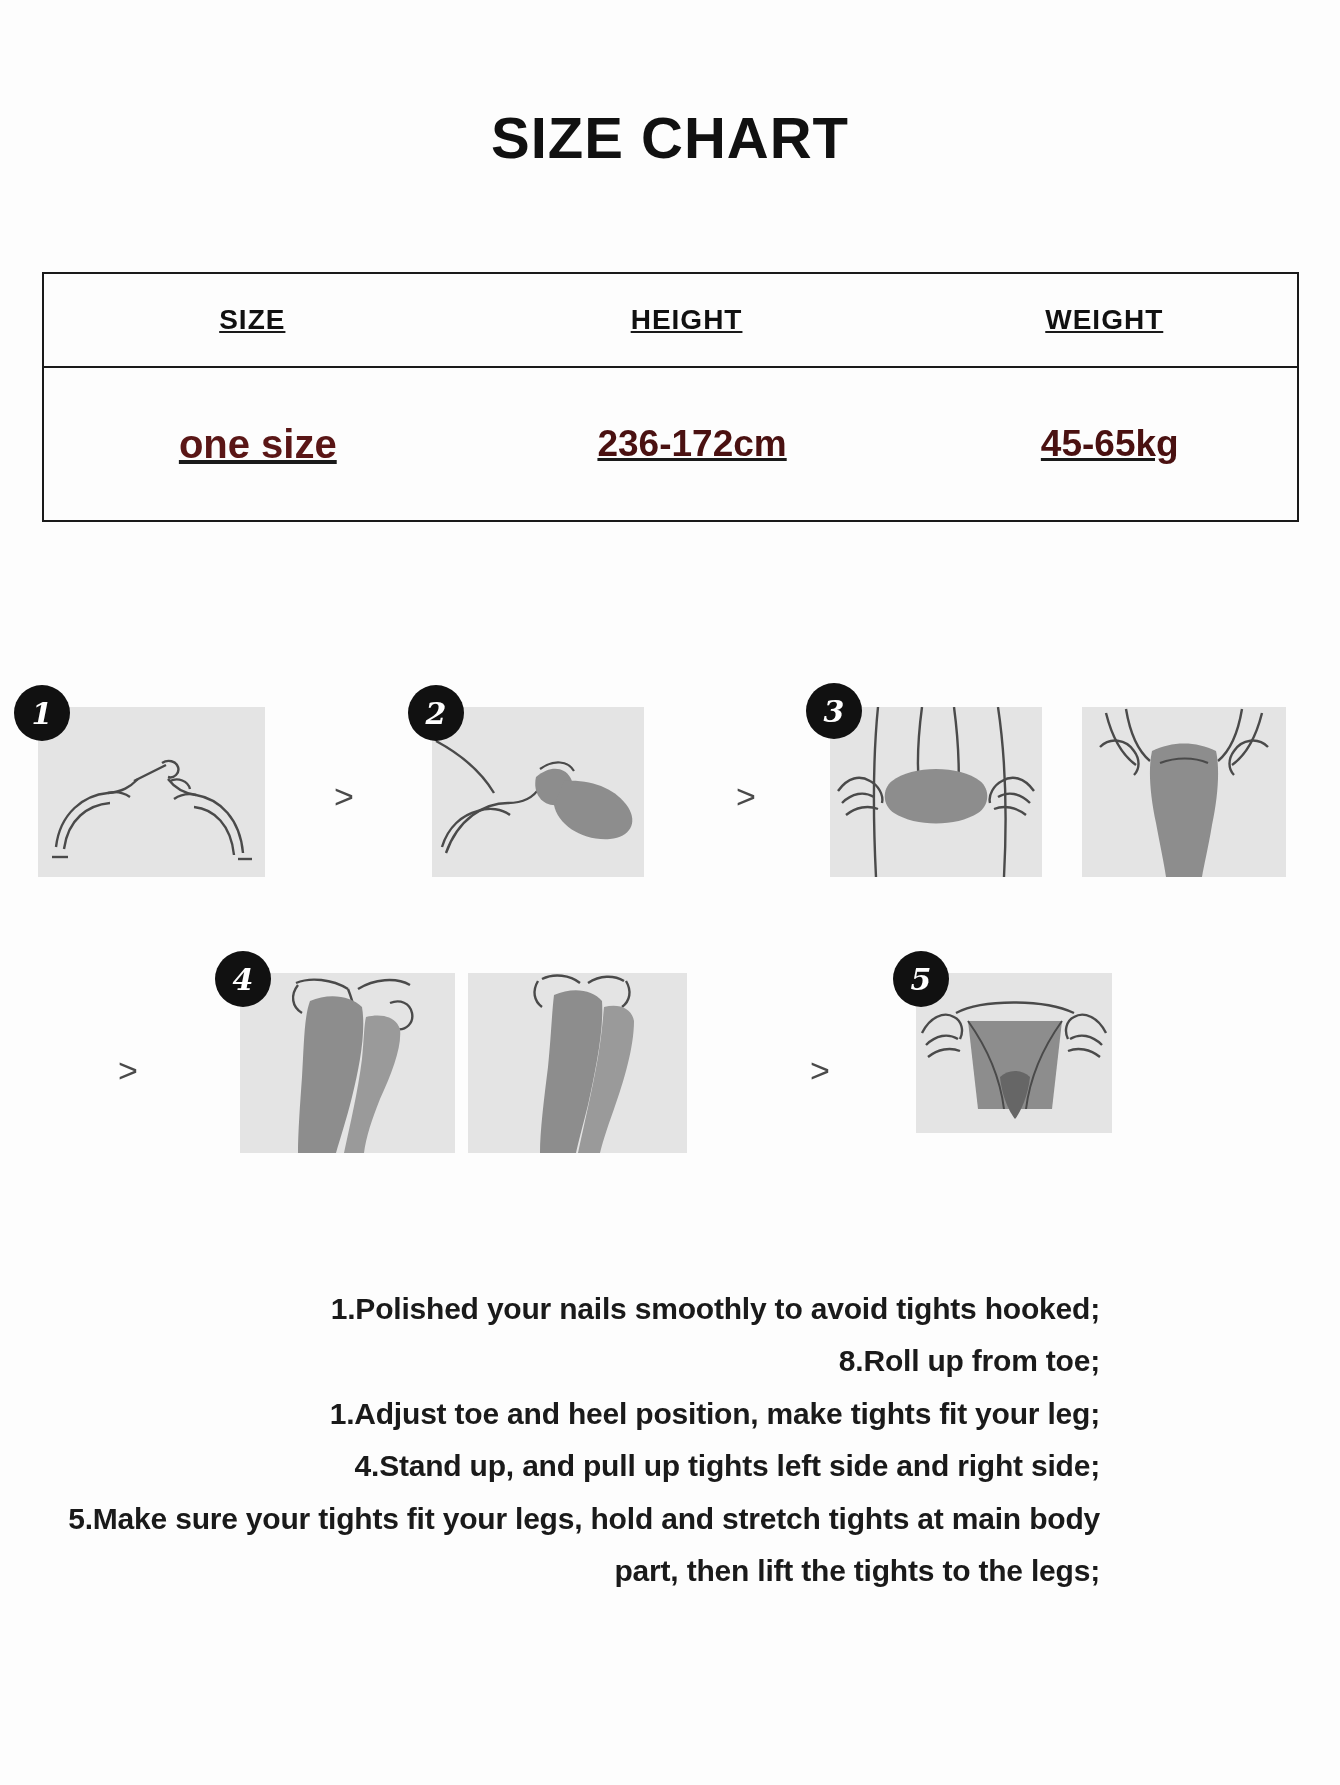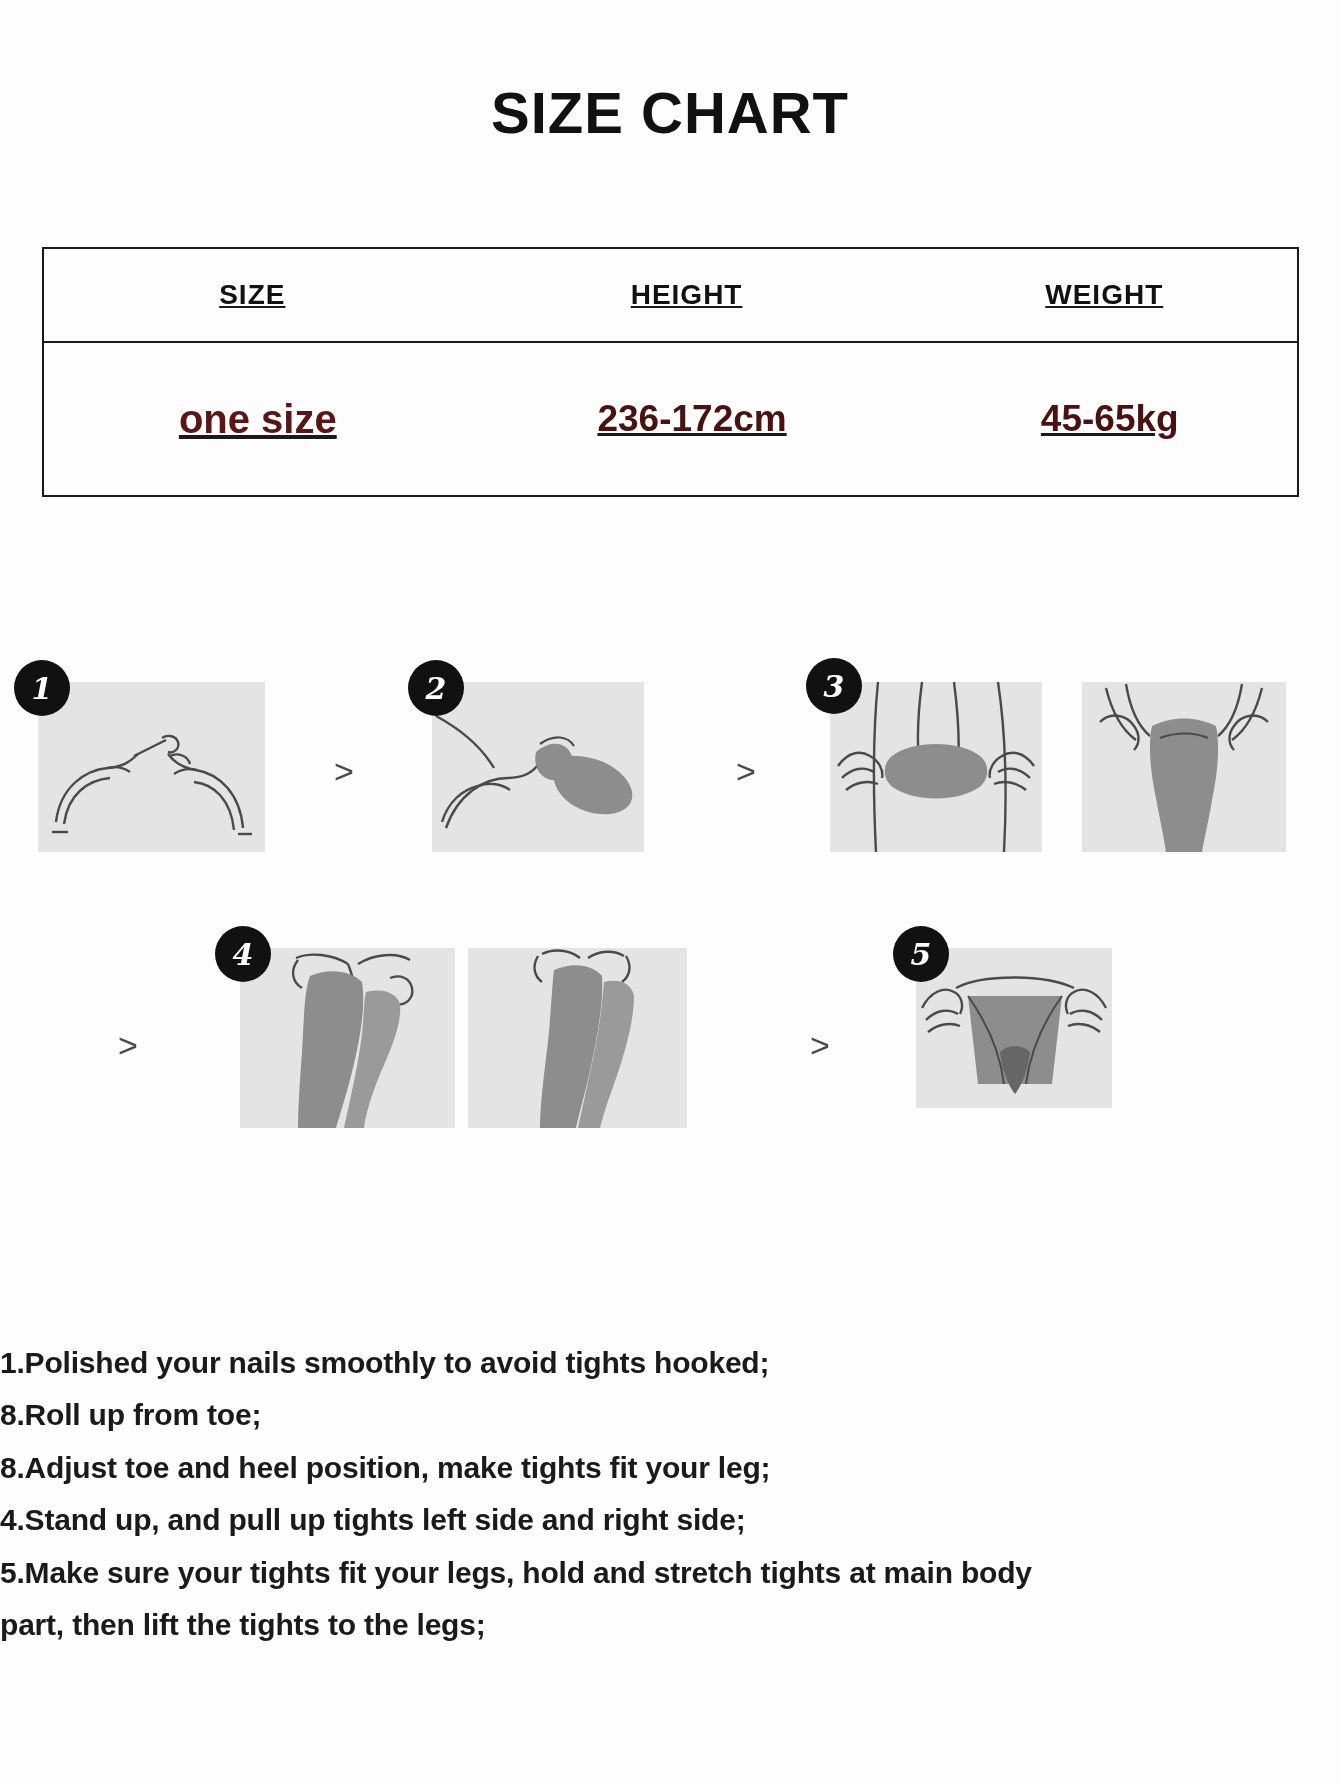--- a/index.html
+++ b/index.html
@@ -23,21 +23,21 @@
     background: #fdfdfd;
   }
 
   
   .title {
     text-align: center;
     font-size: 58px;
     font-weight: bold;
     letter-spacing: 1px;
     color: #111111;
-    padding-top: 84px;
+    padding-top: 109px;
     line-height: 1;
   }
 
   
   .table-wrap {
     margin: 0 auto;
     margin-top: 105px;
     width: 1257px;
     border: 2px solid #1a1a1a;
     box-sizing: border-box;
@@ -117,23 +117,23 @@
     line-height: 1;
   }
 
   
   .art { width: 100%; height: 100%; display: block; }
 
   
   .instructions {
     position: absolute;
     left: 0;
-    top: 1344px;
+    top: 1290px;
     width: 1100px;
-    text-align: left;
+    text-align: right;
   }
   .instructions p {
     margin: 0 0 14px 0;
     font-size: 30px;
     font-weight: bold;
     color: #1a1a1a;
     line-height: 1.28;
     letter-spacing: -0.2px;
   }
 </style>
@@ -297,19 +297,19 @@
           </g>
           <path d="M84 104 C92 96, 106 96, 114 104 C112 124, 104 140, 99 146 C94 140, 86 124, 84 104 Z" fill="#666666"></path>
         </svg>
       </div>
     </div>
   </div>
 
   <div class="instructions">
     <p>1.Polished your nails smoothly to avoid tights hooked;</p>
     <p>8.Roll up from toe;</p>
-    <p>8.Adjust toe and heel position, make tights fit your leg;</p>
+    <p>1.Adjust toe and heel position, make tights fit your leg;</p>
     <p>4.Stand up, and pull up tights left side and right side;</p>
     <p>5.Make sure your tights fit your legs, hold and stretch tights at main body</p>
     <p>part, then lift the tights to the legs;</p>
   </div>
 
 </div>
 
 </body></html>

